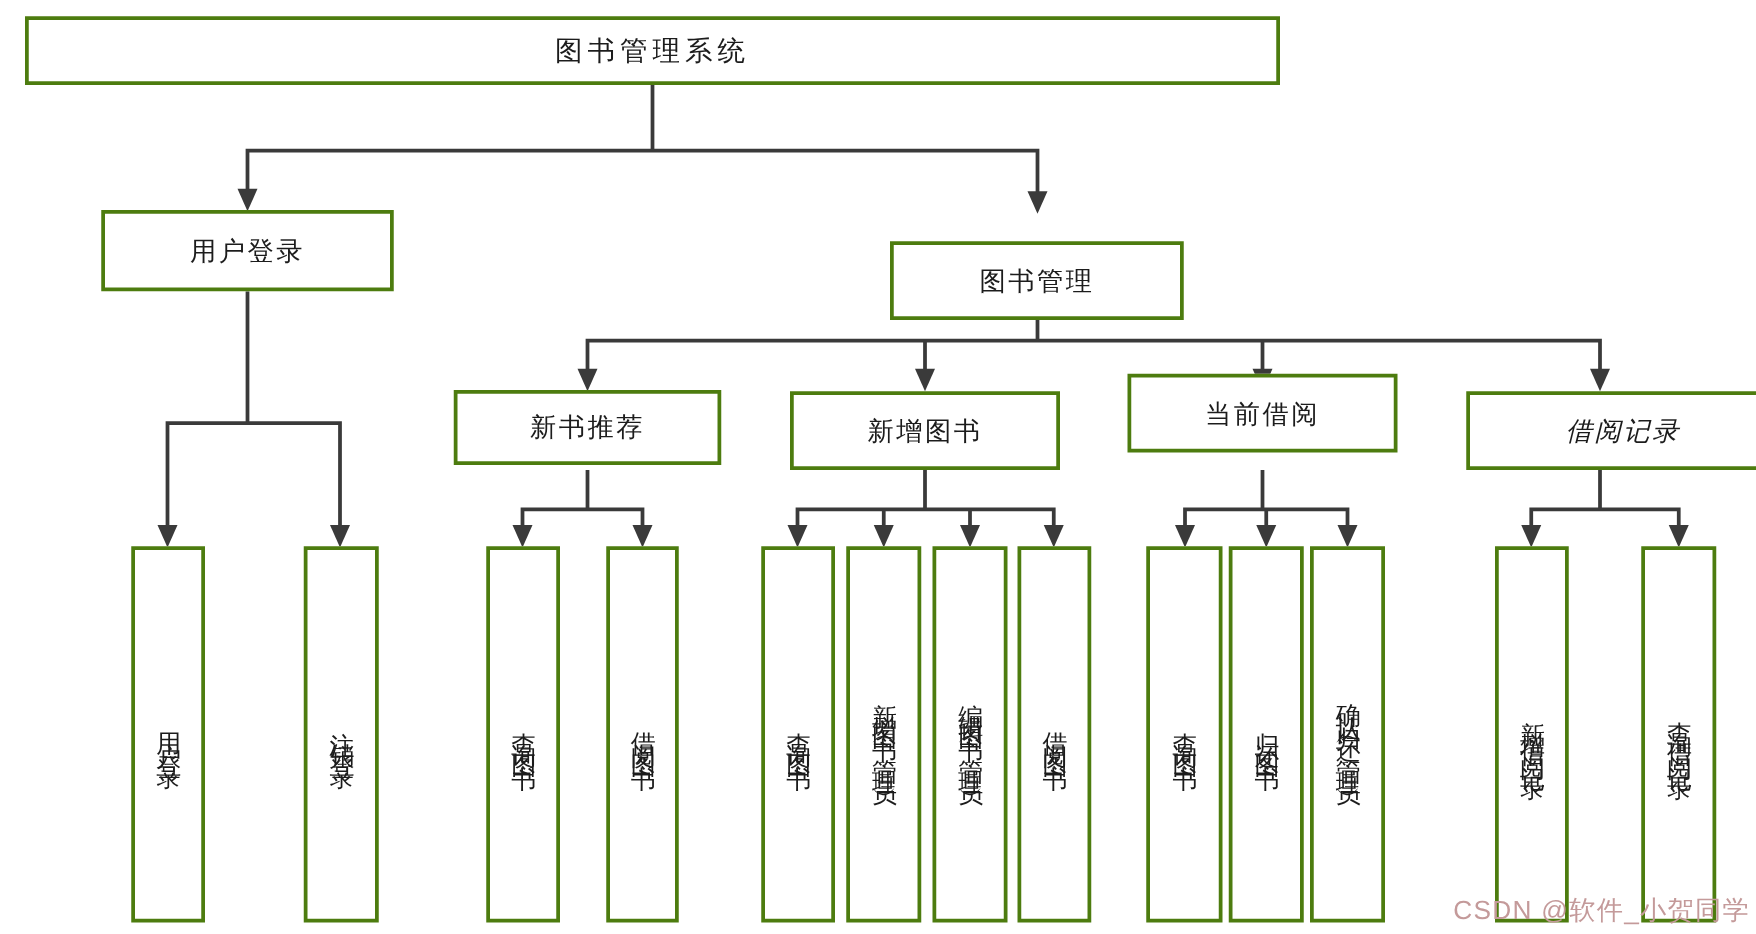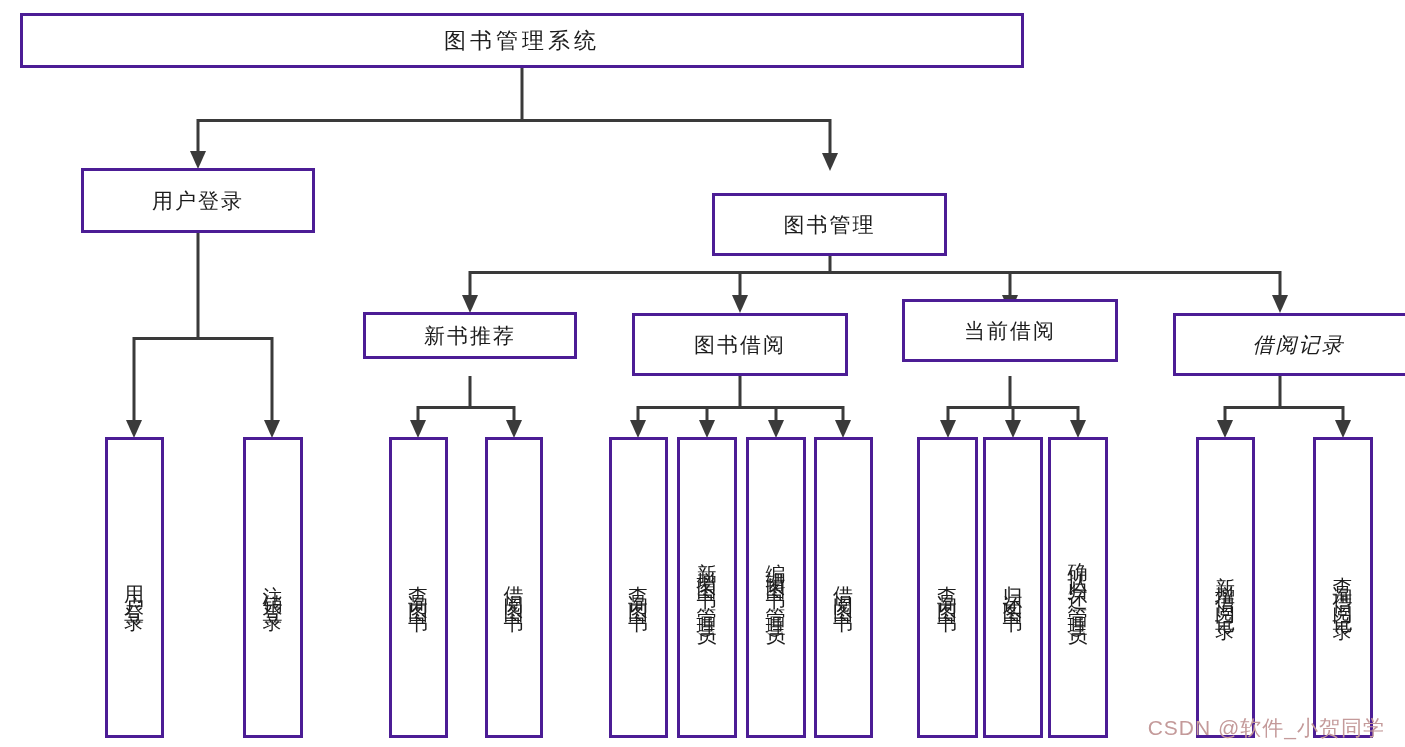--- a/index.html
+++ b/index.html
@@ -18,21 +18,21 @@
   .wires {
     position: absolute;
     left: 0;
     top: 0;
     width: 1405px;
     height: 747px;
   }
   .box {
     position: absolute;
     box-sizing: border-box;
-    border: 3px solid #4c1d95;
+    border: 3px solid #4d7c0f;
     background: #ffffff;
     display: flex;
     align-items: center;
     justify-content: center;
     color: #1c1c1c;
     font-size: 21px;
     letter-spacing: 2px;
     text-align: center;
     white-space: nowrap;
   }
@@ -44,21 +44,21 @@
     writing-mode: vertical-rl;
     text-orientation: mixed;
     font-size: 20px;
     letter-spacing: 9px;
     line-height: 1;
     white-space: normal;
     padding: 4px 0;
   }
   .watermark {
     position: absolute;
-    right: 20px;
+    right: 5px;
     top: 714px;
     font-size: 21px;
     letter-spacing: 1px;
     color: #c49a9a;
     z-index: 5;
   }
 </style>
 </head>
 <body>
 
@@ -96,22 +96,22 @@
       <polygon points="1225,438 1217,420 1233,420"></polygon>
       <polygon points="1343,438 1335,420 1351,420"></polygon>
     </g>
   </svg>
 
   <div class="box title" style="left:20px; top:13px; width:1004px; height:55px;">图书管理系统</div>
 
   <div class="box" style="left:81px; top:168px; width:234px; height:65px;">用户登录</div>
   <div class="box" style="left:712px; top:170px; width:235px; height:63px;margin-top:23px;">图书管理</div>
 
-  <div class="box" style="left:363px; top:312px; width:214px; height:47px;font-family:Liberation Serif, serif;">新书推荐</div>
-  <div class="box" style="left:632px; top:313px; width:216px; height:63px;">图书借阅</div>
+  <div class="box" style="left:363px; top:312px; width:214px; height:60px;font-family:Liberation Serif, serif;">新书推荐</div>
+  <div class="box" style="left:632px; top:313px; width:216px; height:63px;">新增图书</div>
   <div class="box" style="left:902px; top:299px; width:216px; height:63px;">当前借阅</div>
   <div class="box" style="left:1173px; top:313px; width:251px; height:63px;font-style:italic;">借阅记录</div>
 
   <div class="box vert" style="left:105px; top:437px; width:59px; height:301px;">用户登录</div>
   <div class="box vert" style="left:243px; top:437px; width:60px; height:301px;">注销登录</div>
 
   <div class="box vert" style="left:389px; top:437px; width:59px; height:301px;">查询图书</div>
   <div class="box vert" style="left:485px; top:437px; width:58px; height:301px;">借阅图书</div>
 
   <div class="box vert" style="left:609px; top:437px; width:59px; height:301px;">查询图书</div>

